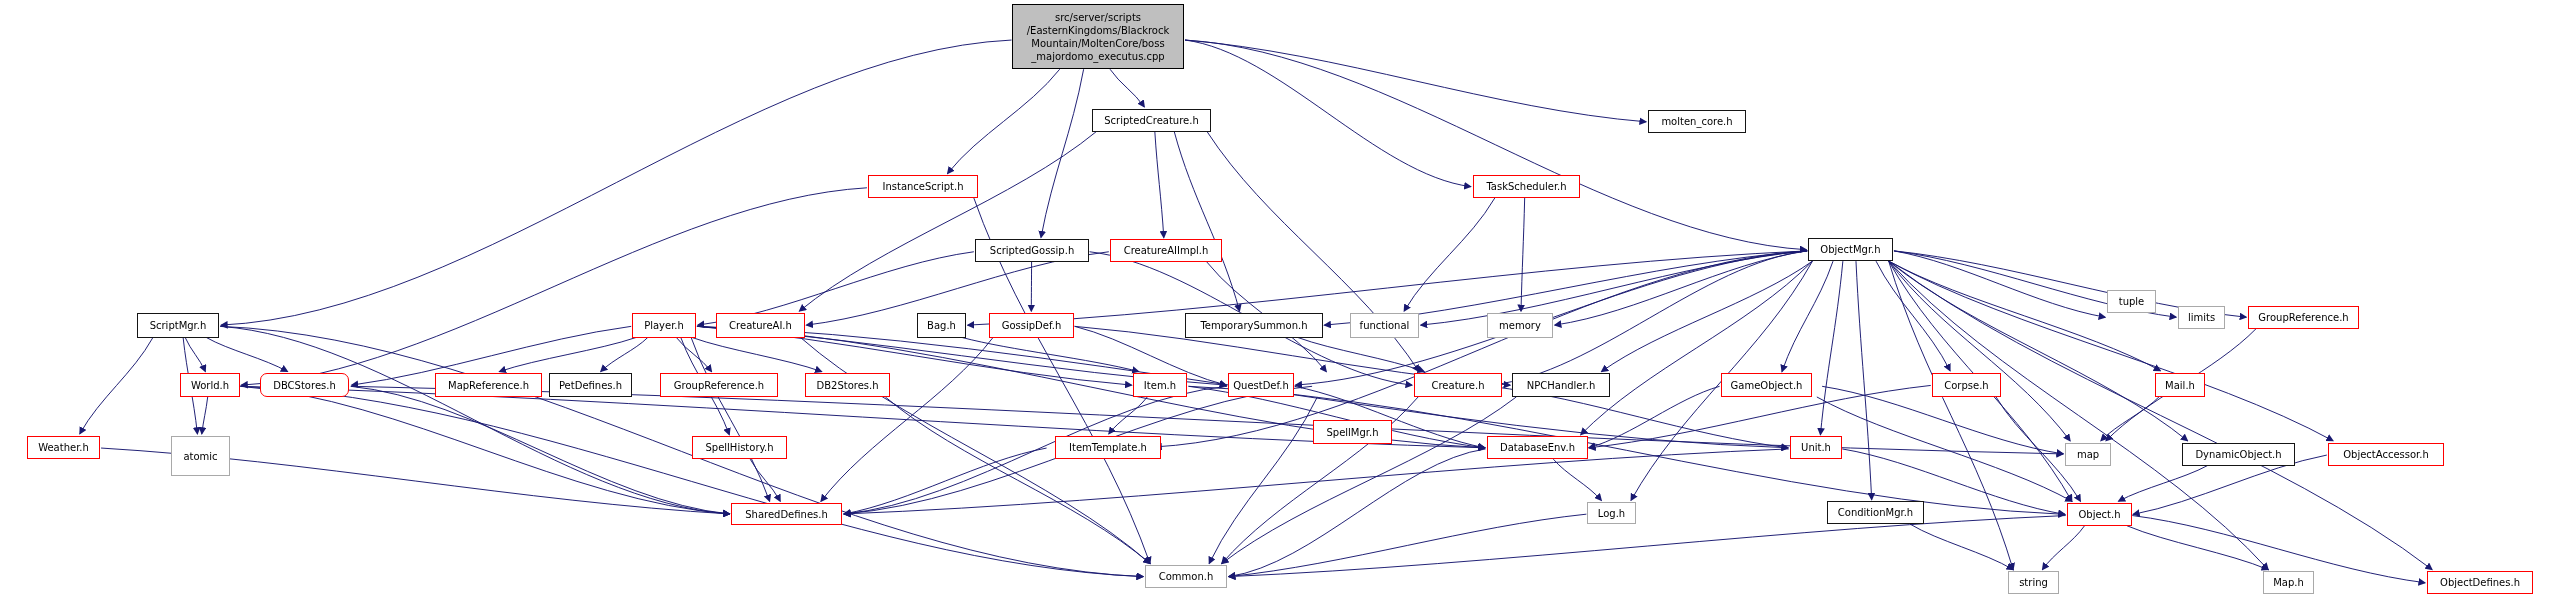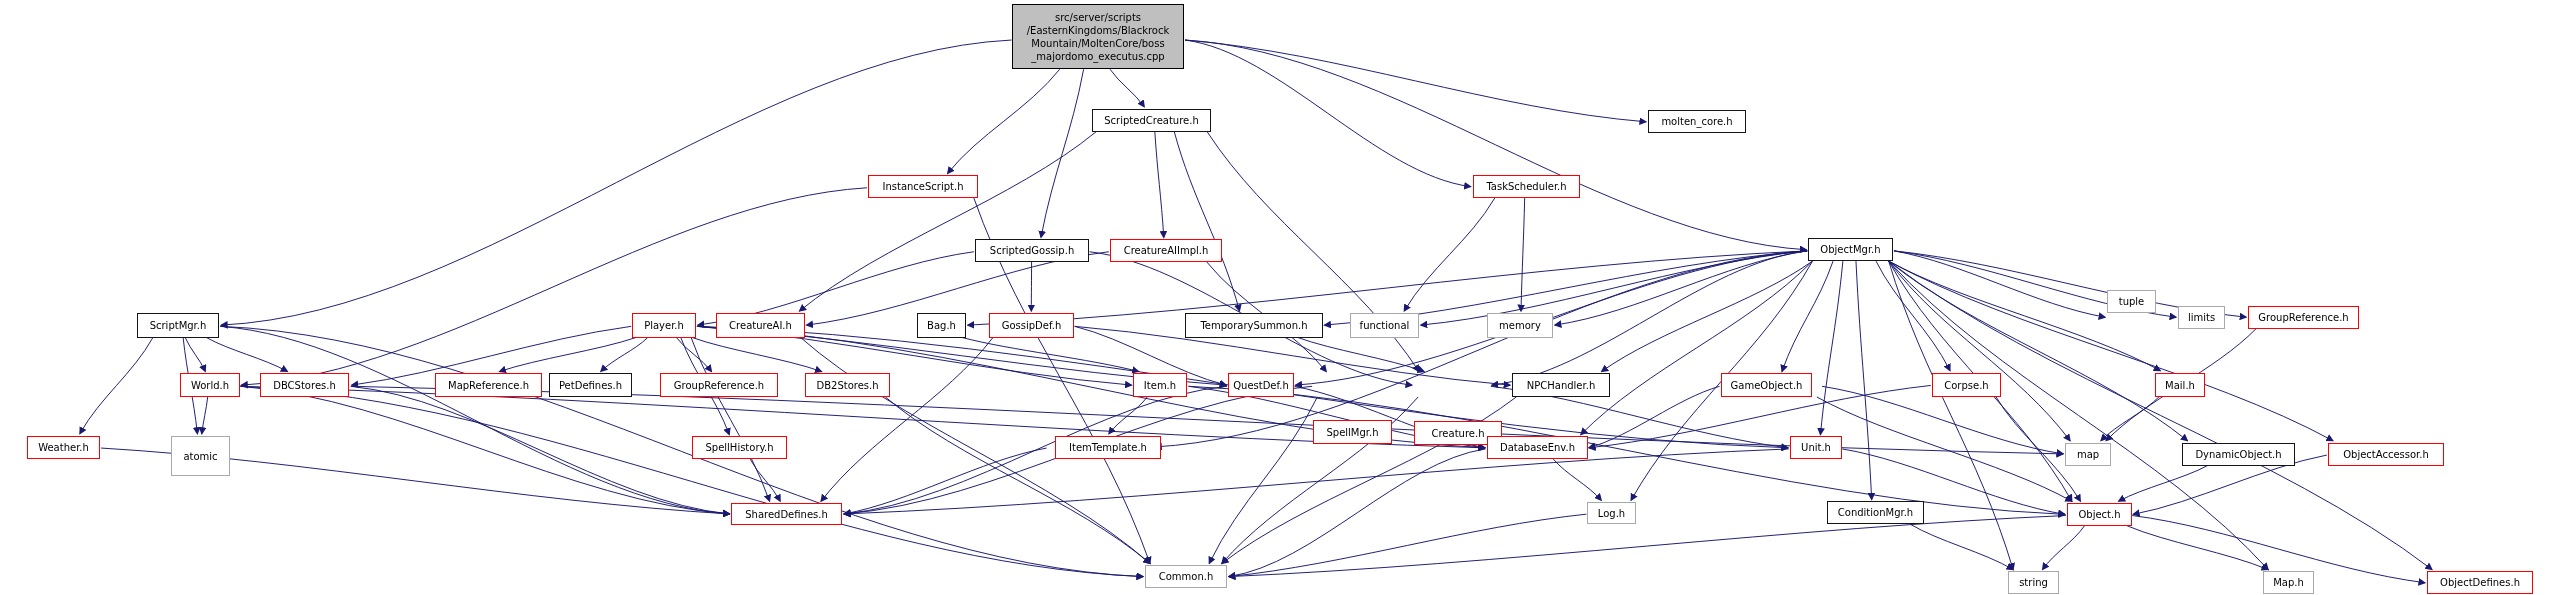--- a/index.html
+++ b/index.html
@@ -152,29 +152,29 @@
       <div class="node n-red" style="left: 716px; top: 313px; width: 89px; height: 24.5px;">CreatureAI.h</div>
       <div class="node n-black" style="left: 917px; top: 313px; width: 49px; height: 24.5px;">Bag.h</div>
       <div class="node n-red" style="left: 989px; top: 313px; width: 85px; height: 24.5px;">GossipDef.h</div>
       <div class="node n-black" style="left: 1185px; top: 313px; width: 138px; height: 24.5px;">TemporarySummon.h</div>
       <div class="node n-gray" style="left: 1350px; top: 313px; width: 69px; height: 24.5px;">functional</div>
       <div class="node n-gray" style="left: 1487px; top: 313px; width: 66px; height: 24.5px;">memory</div>
       <div class="node n-gray" style="left: 2107px; top: 290px; width: 49px; height: 23px;">tuple</div>
       <div class="node n-gray" style="left: 2178px; top: 306px; width: 47px; height: 23px;">limits</div>
       <div class="node n-red" style="left: 2248px; top: 306px; width: 111px; height: 23px;">GroupReference.h</div>
       <div class="node n-red" style="left: 180px; top: 373px; width: 60px; height: 24px;">World.h</div>
-      <div class="node n-red" style="left: 260px; top: 373px; width: 89px; height: 24px;">DBCStores.h</div>
+      <div class="node n-red" style="left: 260px; top: 373px; width: 89px; height: 24px; border-radius: 7px;">DBCStores.h</div>
       <div class="node n-red" style="left: 419px; top: 373px; width: 107px; height: 24px; margin-left: 16px;">MapReference.h</div>
       <div class="node n-black" style="left: 549px; top: 373px; width: 83px; height: 24px;">PetDefines.h</div>
       <div class="node n-red" style="left: 660px; top: 373px; width: 118px; height: 24px;">GroupReference.h</div>
       <div class="node n-red" style="left: 805px; top: 373px; width: 85px; height: 24px;">DB2Stores.h</div>
       <div class="node n-red" style="left: 1133px; top: 373px; width: 54px; height: 24px;">Item.h</div>
       <div class="node n-red" style="left: 1228px; top: 373px; width: 66px; height: 24px;">QuestDef.h</div>
       <div class="node n-red" style="left: 1313px; top: 373px; width: 79px; height: 24px; margin-top: 47px;">SpellMgr.h</div>
-      <div class="node n-red" style="left: 1414px; top: 373px; width: 88px; height: 24px; margin-top: 48px;">Creature.h</div>
+      <div class="node n-red" style="left: 1414px; top: 373px; width: 88px; height: 24px;">Creature.h</div>
       <div class="node n-black" style="left: 1512px; top: 373px; width: 98px; height: 24px;">NPCHandler.h</div>
       <div class="node n-red" style="left: 1721px; top: 373px; width: 91px; height: 24px;">GameObject.h</div>
       <div class="node n-red" style="left: 1932px; top: 373px; width: 69px; height: 24px;">Corpse.h</div>
       <div class="node n-red" style="left: 2155px; top: 373px; width: 50px; height: 24px;">Mail.h</div>
       <div class="node n-red" style="left: 27px; top: 436px; width: 73px; height: 23px;">Weather.h</div>
       <div class="node n-gray" style="left: 171px; top: 436px; width: 59px; height: 40px;">atomic</div>
       <div class="node n-red" style="left: 692px; top: 436px; width: 95px; height: 23px;">SpellHistory.h</div>
       <div class="node n-red" style="left: 1047px; top: 436px; width: 106px; height: 23px; margin-left: 8px;">ItemTemplate.h</div>
       <div class="node n-red" style="left: 1487px; top: 436px; width: 101px; height: 23px;">DatabaseEnv.h</div>
       <div class="node n-red" style="left: 1790px; top: 436px; width: 52px; height: 23px;">Unit.h</div>

